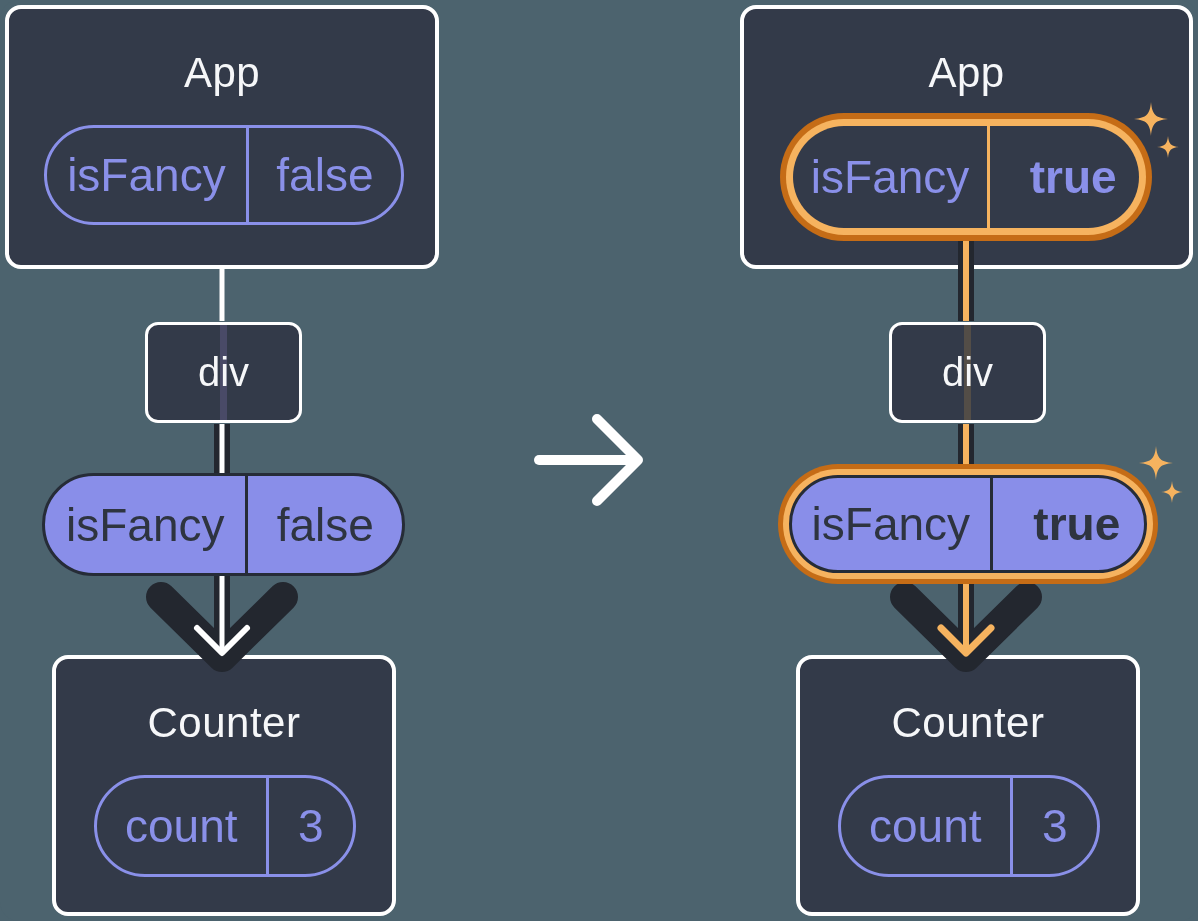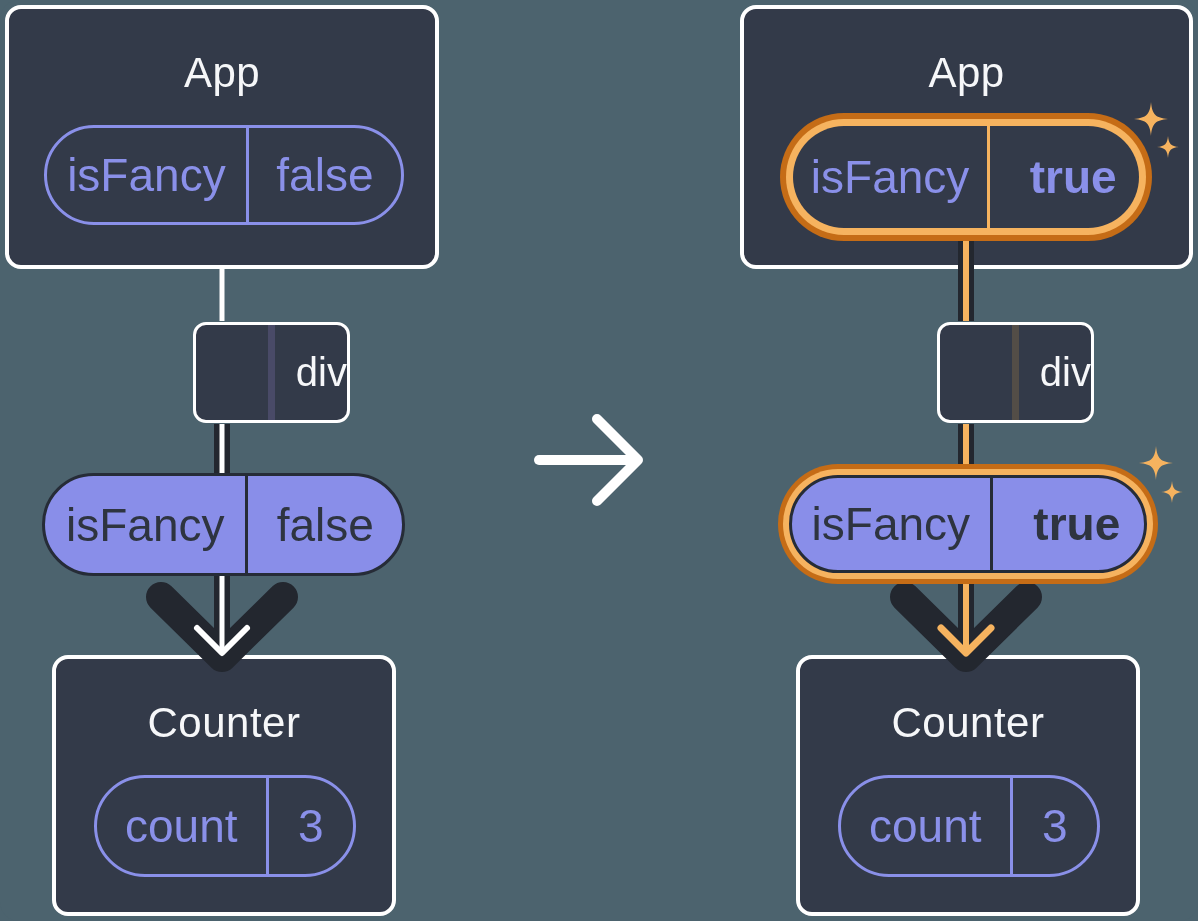--- a/index.html
+++ b/index.html
@@ -11,22 +11,22 @@
   }
   .card{
     position:absolute;background:#333A49;border:4px solid #FFFFFF;
     border-radius:16px;box-sizing:border-box;z-index:1;
   }
   .card-title{
     position:absolute;left:0;width:100%;text-align:center;
     color:#F6F7F9;font-size:42px;font-weight:500;line-height:1;letter-spacing:.5px;
   }
   .divcard{
-    display:flex;align-items:center;justify-content:flex-end;
-    border-radius:13px;border-width:3.5px;margin-left:48px;
+    display:flex;align-items:center;justify-content:center;
+    border-radius:13px;border-width:3.5px;
   }
   .divcard .label{color:#F6F7F9;font-size:40px;font-weight:500;position:relative;z-index:2;}
   .stripe{
     position:absolute;top:0;bottom:0;left:50%;width:7px;margin-left:-3.5px;z-index:1;
   }
   .stripe.cool{background:rgba(100,95,140,.45);}
   .stripe.warm{background:rgba(115,95,70,.5);}
   .pill{
     position:absolute;display:flex;box-sizing:border-box;border-radius:60px;
     font-size:46px;line-height:1;

